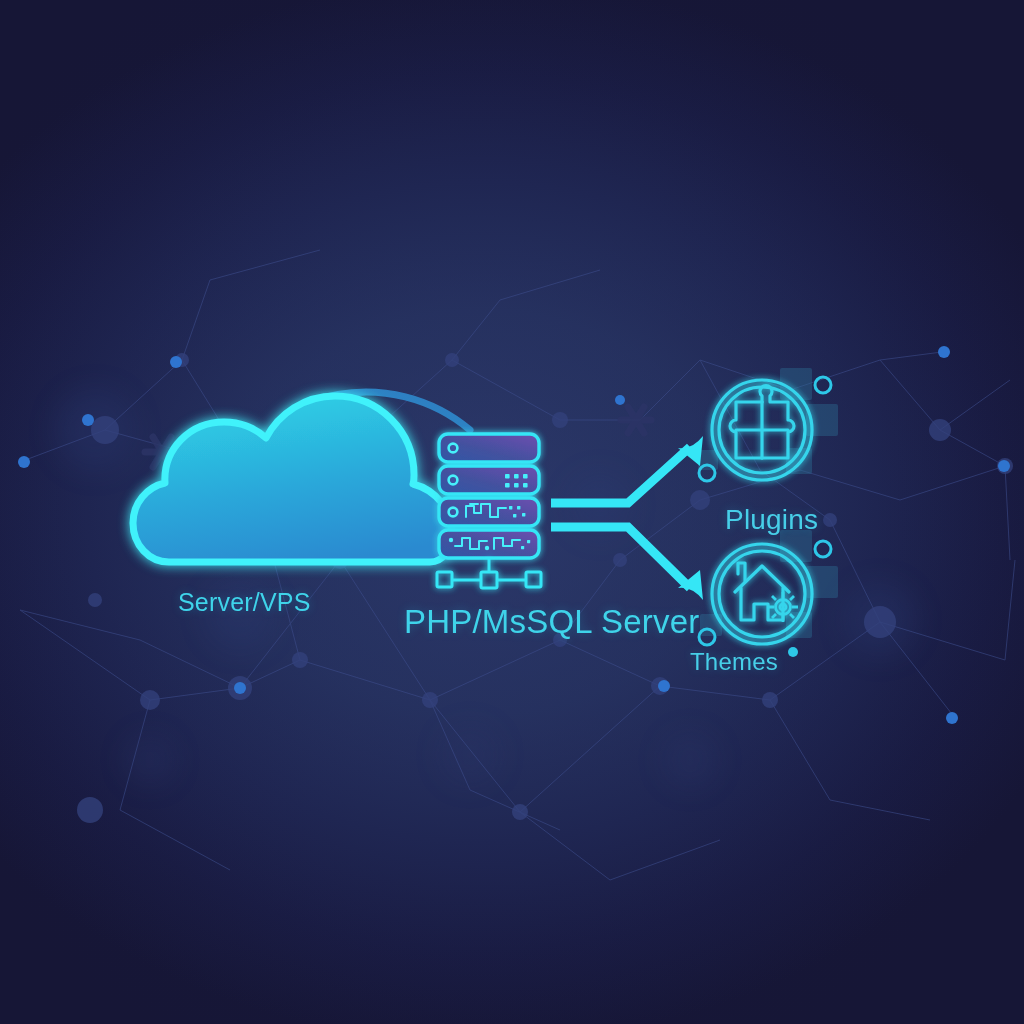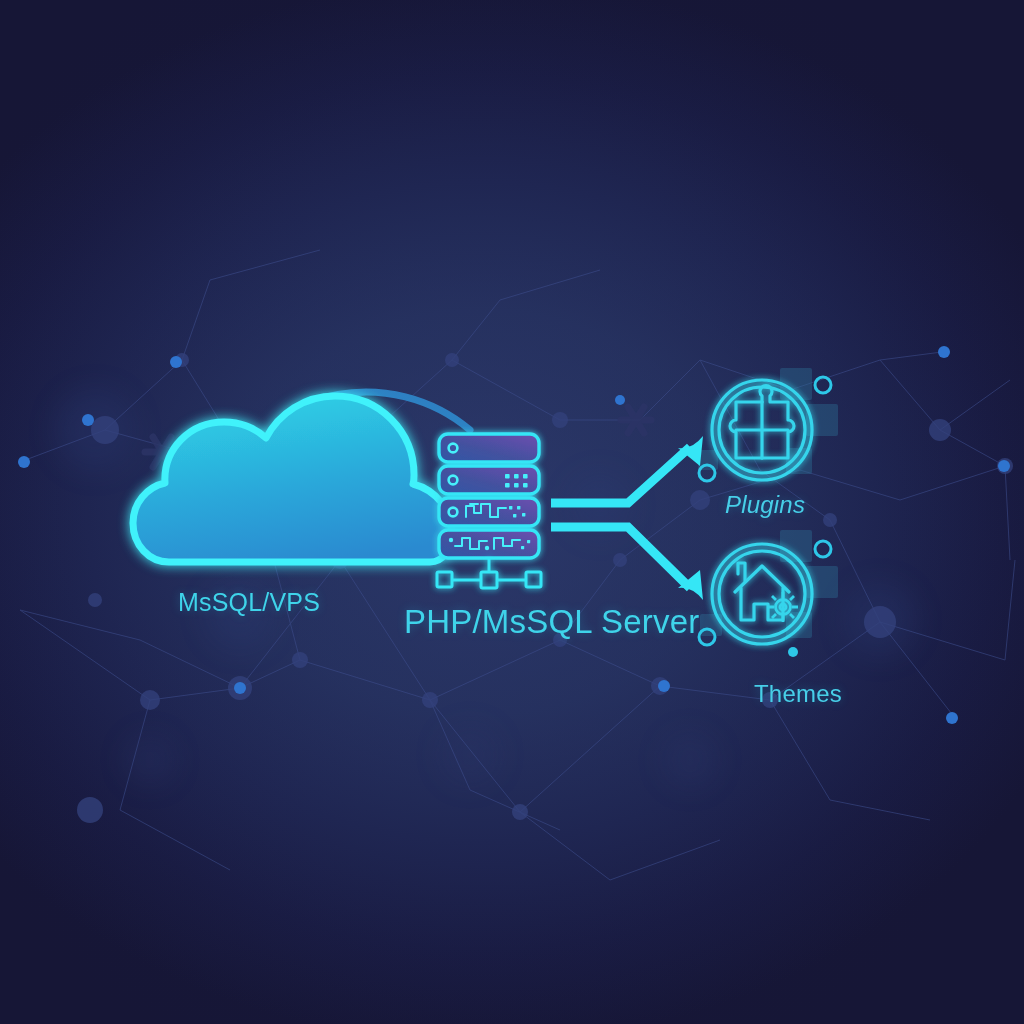--- a/index.html
+++ b/index.html
@@ -46,31 +46,29 @@
     color: #3fd4ea;
   }
   #lbl-server {
     left: 404px;
     top: 603px;
     font-size: 33px;
     color: #3fd4ea;
   }
   #lbl-plugins {
     left: 725px;
-    top: 491px;
-    font-size: 24px;
+    top: 504px;
+    font-size: 28px;
     color: #47cfe8;
-    font-style: italic;
   }
   #lbl-themes {
-    left: 754px;
+    left: 690px;
     top: 648px;
     font-size: 24px;
     color: #47cfe8;
-    margin-top: 32px;
   }
 </style>
 </head>
 <body>
 
 <div id="stage">
 
   <svg class="layer" viewBox="0 0 1024 1024" xmlns="http://www.w3.org/2000/svg">
     <defs>
       <radialGradient id="vign" cx="47%" cy="50%" r="62%">
@@ -379,21 +377,21 @@
                  M794 596 L790 600 M776 614 L772 618"></path>
       </g>
     </g>
     <g fill="none" stroke="#2ec8e8" stroke-width="3">
       <circle cx="823" cy="549" r="8"></circle>
       <circle cx="707" cy="637" r="8"></circle>
     </g>
     <circle cx="793" cy="652" r="5" fill="#2ec8e8"></circle>
   </svg>
 
-  <div class="lbl" id="lbl-cloud">MsSQL/VPS</div>
+  <div class="lbl" id="lbl-cloud">Server/VPS</div>
 
   <div class="lbl" id="lbl-server">PHP/MsSQL Server</div>
 
   <div class="lbl" id="lbl-plugins">Plugins</div>
 
   <div class="lbl" id="lbl-themes">Themes</div>
 
 </div>
 
 </body></html>

